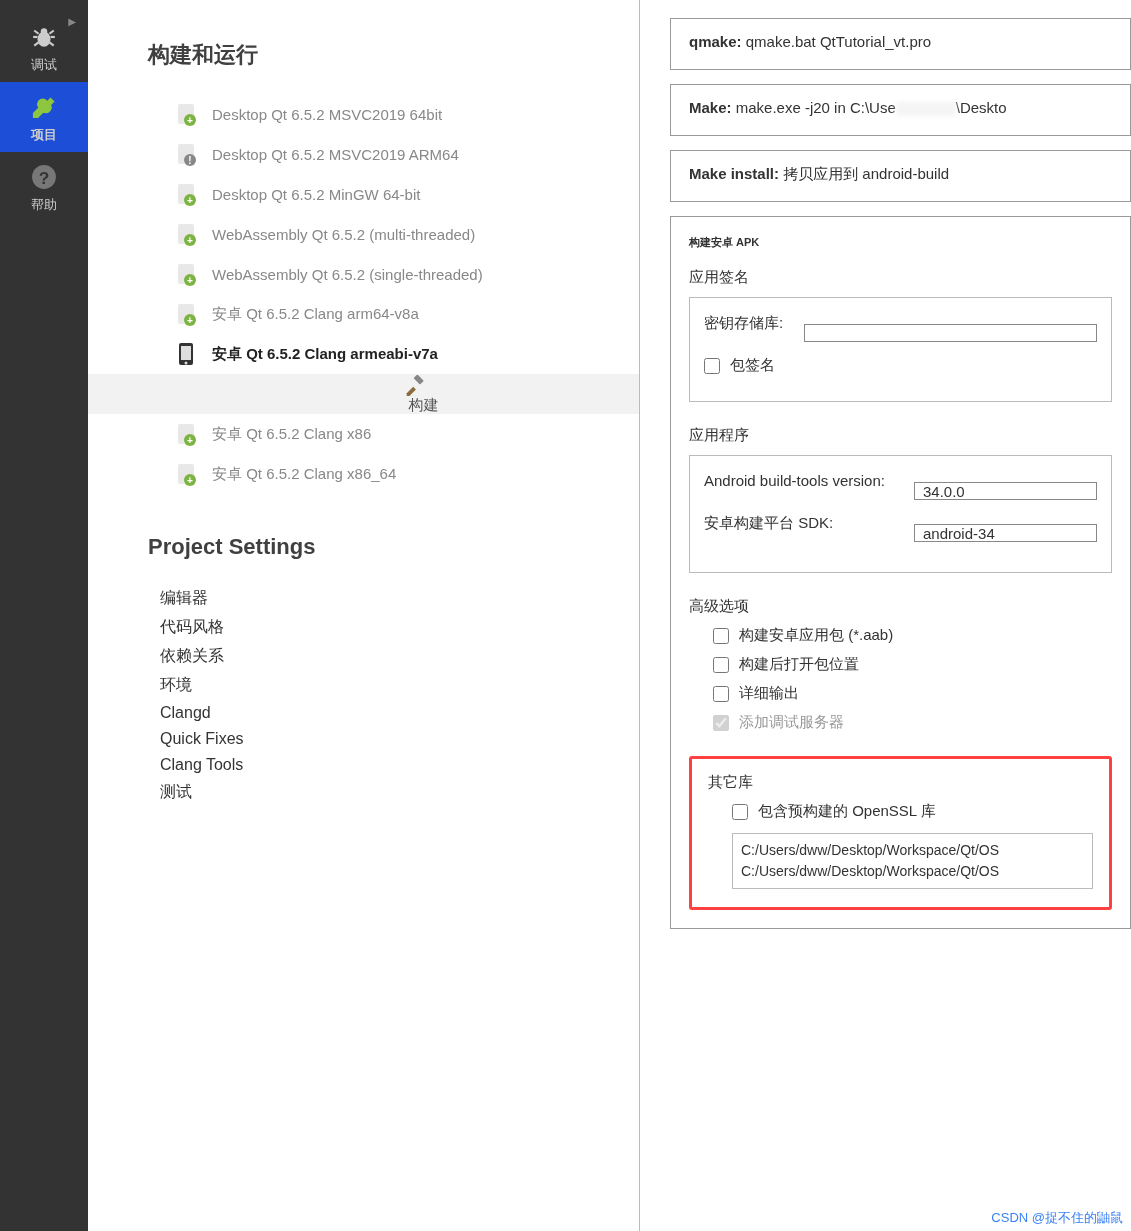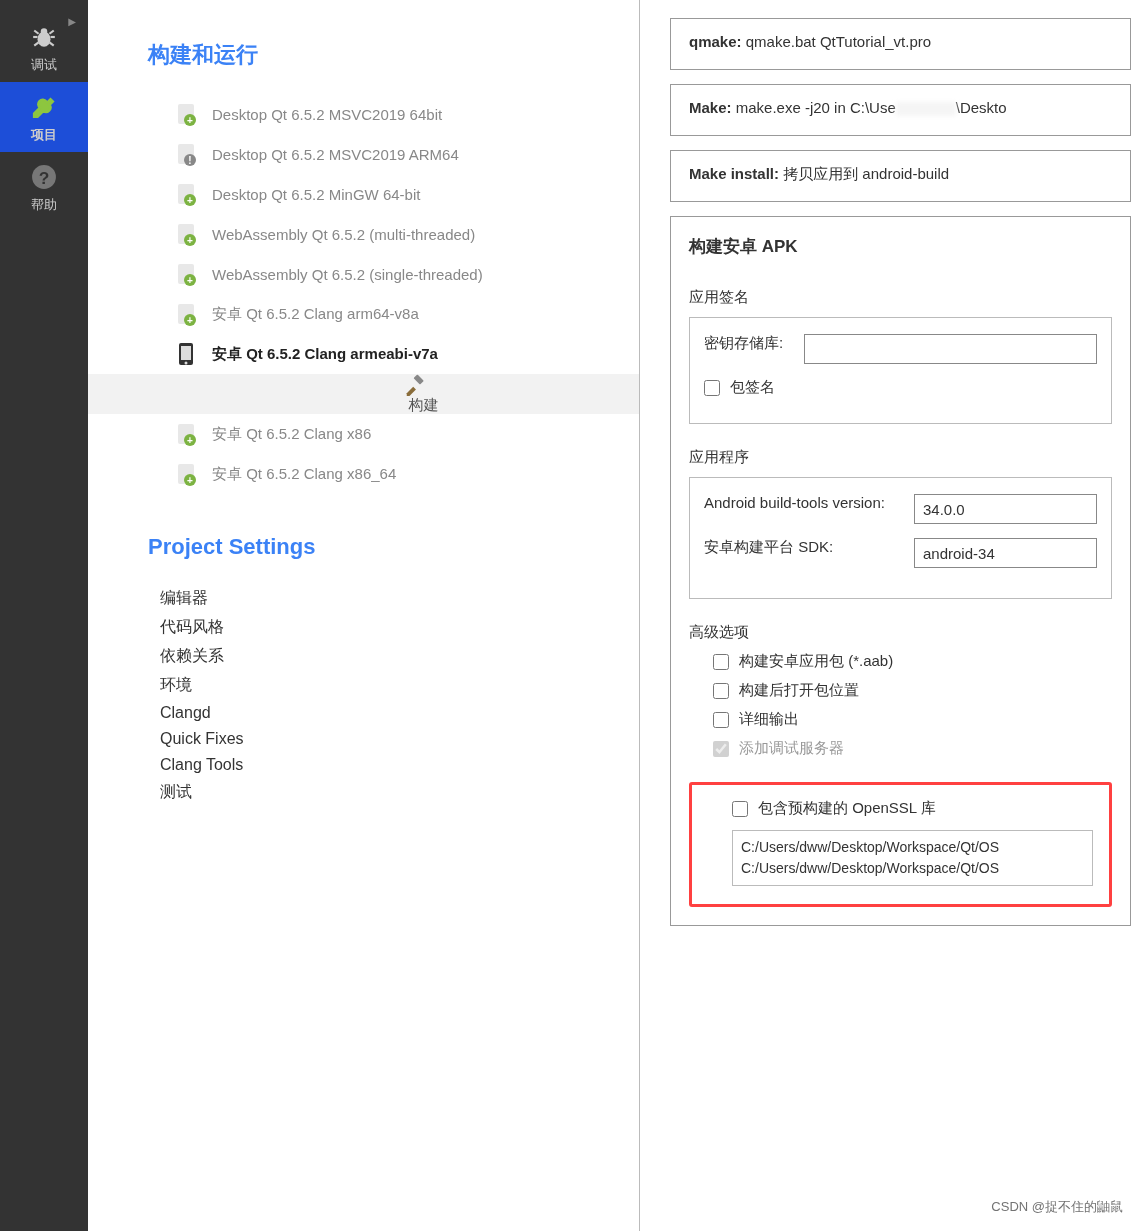--- a/index.html
+++ b/index.html
@@ -3,50 +3,50 @@
 <meta charset="utf-8">
 <style>
 * { box-sizing: border-box; margin: 0; padding: 0; }
 body { font-family: "Microsoft YaHei", -apple-system, sans-serif; font-size: 15px; color: #333; background: #fff; width: 1131px; height: 1231px; overflow: hidden; display: flex; }
 .sidebar { width: 88px; background: #333; display: flex; flex-direction: column; align-items: center; padding-top: 12px; }
 .sidebar-item { width: 100%; padding: 10px 0 8px; display: flex; flex-direction: column; align-items: center; color: #ccc; font-size: 13px; cursor: pointer; }
 .sidebar-item.active { background: #1d4ed8; font-weight: bold; }
 .sidebar-item .icon { height: 30px; display: flex; align-items: center; justify-content: center; }
 .sidebar-item .lbl { margin-top: 4px; }
 .left-panel { width: 552px; border-right: 1px solid #bbb; padding: 40px 0 0 0; overflow: hidden; }
-.section-title { font-size: 22px; font-weight: bold; margin: 0 0 24px 60px; color: #3b82f6; }
+.section-title { font-size: 22px; font-weight: bold; margin: 0 0 24px 60px; color: #404040; }
 .kit-list { }
 .kit-item { display: flex; align-items: center; height: 40px; padding-left: 84px; color: #888; cursor: pointer; }
 .kit-item.selected { color: #222; font-weight: bold; }
 .kit-item .kit-icon { width: 28px; display: flex; justify-content: center; margin-right: 12px; align-items: center; }
 .kit-sub { display: flex; align-items: center; height: 40px; padding-left: 120px; color: #555; cursor: pointer; flex-direction: column; }
 .kit-sub.highlight { background: #f2f2f2; }
 .kit-sub .sub-icon { width: 24px; margin-right: 16px; }
 .proj-settings { margin-top: 40px; }
 .ps-list { margin: 18px 0 0 72px; }
 .ps-item { padding: 4px 0; color: #333; cursor: pointer; font-size: 16px; }
 .right-panel { flex: 1; padding: 18px 0 0 30px; overflow: hidden; }
 .steps-title { font-size: 19px; font-weight: bold; margin-bottom: 18px; }
 .step-box { border: 1px solid #999; padding: 14px 18px; margin-bottom: 14px; min-height: 52px; }
 .step-box b { font-weight: bold; }
 .group-box { border: 1px solid #999; padding: 18px; margin-bottom: 14px; }
-.group-title { font-size: 17px; font-weight: bold; margin-bottom: 30px; }
+.group-title { font-size: 11px; font-weight: bold; margin-bottom: 18px; }
 .sub-group { margin-bottom: 24px; }
 .sub-label { font-size: 15px; margin-bottom: 10px; }
 .fieldset { border: 1px solid #bbb; padding: 16px 14px; }
 .form-row { display: flex; margin-bottom: 14px; gap: 10px; }
 .form-row label { min-width: 200px; }
-.form-row input[type="text"], .form-row .combo { border: 1px solid #888; height: 30px; padding: 0 8px; flex: 1; background: #fff; }
+.form-row input[type="text"], .form-row .combo { border: 1px solid #888; height: 18px; padding: 0 8px; flex: 1; background: #fff; margin-top: 10px; }
 .combo { display: flex; align-items: center; background: linear-gradient(#fefefe,#e8e8e8); }
 .chk { display: flex; align-items: center; gap: 10px; margin-bottom: 10px; }
 .chk input { width: 16px; height: 16px; }
 .chk.disabled { color: #999; }
 .highlight-box { border: 3px solid #ff4040; padding: 14px 16px 18px; margin-top: 6px; border-radius: 3px;}
 .path-box { border: 1px solid #bbb; padding: 6px 8px; margin-top: 12px; font-size: 14px; line-height: 1.5; overflow: hidden; white-space: nowrap; }
-.watermark { position: fixed; right: 8px; bottom: 15px; color: #737373; font-size: 13px; }
+.watermark { position: fixed; right: 8px; bottom: 4px; color: #3b82f6; font-size: 13px; }
 svg { display: block; }
 </style>
 </head>
 <body>
 
 <div class="sidebar">
   <div class="sidebar-item">
     <span class="icon">
       <svg width="28" height="26" viewBox="0 0 24 24" fill="#ccc">
           <ellipse cx="12" cy="14" rx="6" ry="7"></ellipse>
@@ -266,20 +266,21 @@
             <span>详细输出</span>
           </div>
         <div class="chk disabled">
             <input type="checkbox" checked="" disabled="" style="">
             <span>添加调试服务器</span>
           </div>
       </div>
     </div>
 
     <div class="highlight-box">
+      <div class="sub-label">其它库</div>
       <div style="padding-left:24px;">
         <div class="chk">
             <input type="checkbox" style="">
             <span>包含预构建的 OpenSSL 库</span>
           </div>
         <div class="path-box">
           <div>C:/Users/dww/Desktop/Workspace/Qt/OS</div>
           <div>C:/Users/dww/Desktop/Workspace/Qt/OS</div>
         </div>
       </div>

